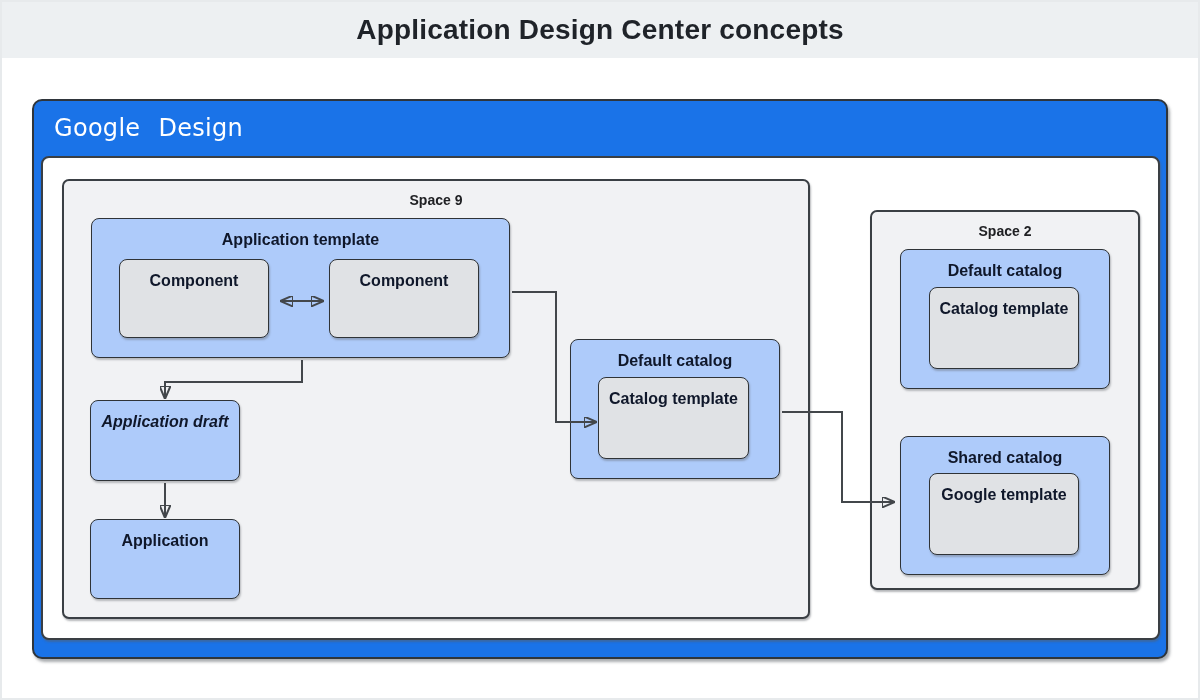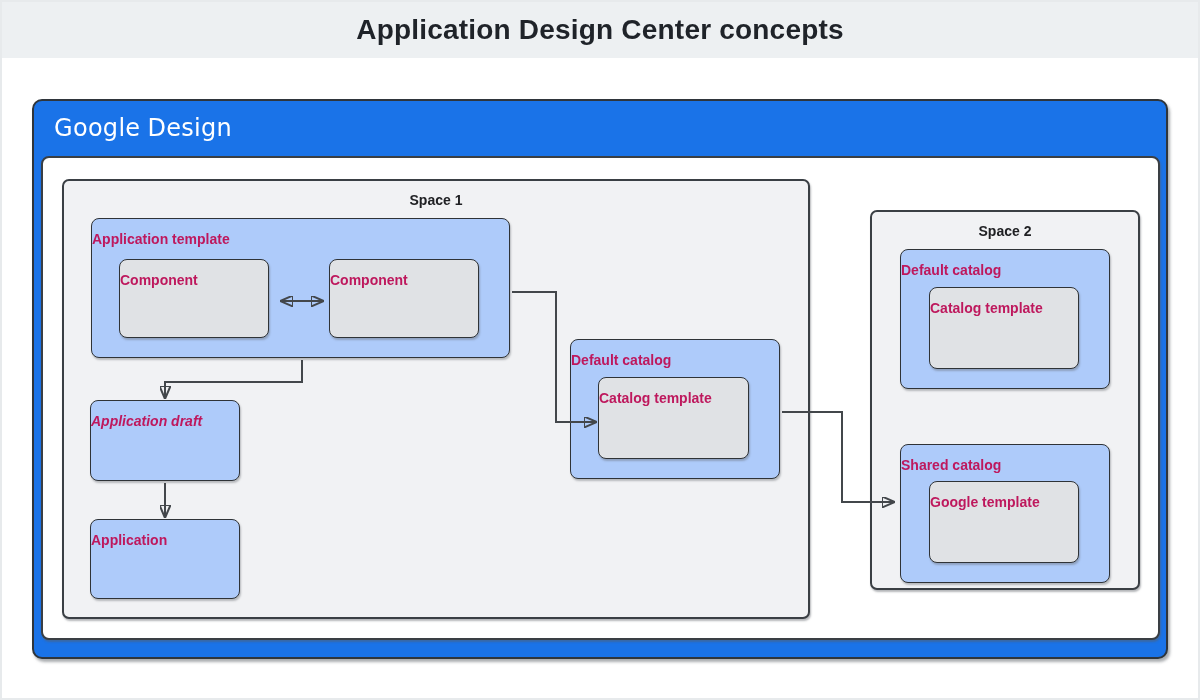--- a/index.html
+++ b/index.html
@@ -29,21 +29,21 @@
     position: absolute; left: 30px; top: 97px; width: 1136px; height: 560px;
     background: #1a73e8;
     border: 2px solid #2f353b;
     border-radius: 10px;
     box-shadow: 2px 3px 3px rgba(100,106,112,0.55);
   }
   .gcp-brand {
     position: absolute; left: 20px; top: 13px;
     color: #ffffff; font-family: "DejaVu Sans", "Liberation Sans", sans-serif;
     font-size: 24px; letter-spacing: 0.3px;
-    display: flex; gap: 7px; align-items: baseline;
+    display: flex; gap: 18px; align-items: baseline;
   }
   .gcp-brand .g1 { font-weight: 500; }
   .gcp-brand .g2 { font-weight: 400; }
   .inner-canvas {
     position: absolute; left: 7px; top: 55px; width: 1119px; height: 484px;
     background: #ffffff;
     border: 2px solid #3a3f44;
     border-radius: 8px;
     box-shadow: 1px 2px 2px rgba(90,96,102,0.5);
   }
@@ -62,35 +62,35 @@
   }
   .node {
     position: absolute;
     border: 1.5px solid #2f3337;
     border-radius: 8px;
     box-shadow: 1px 2px 2px rgba(95,99,104,0.4);
   }
   .node-blue { background: #aecbfa; }
   .node-gray { background: #e0e2e5; }
   .node-label {
-    display: block; text-align: left; padding-top: 12px;
-    font-size: 14px; font-weight: bold; color: #be185d;
+    display: block; text-align: center; padding-top: 12px;
+    font-size: 16px; font-weight: bold; color: #0f172a;
   }
   
   .app-template   { left: 27px;  top: 37px;  width: 419px; height: 140px; }
   .comp-left      { left: 27px;  top: 40px;  width: 150px; height: 79px; }
   .comp-right     { left: 237px; top: 40px;  width: 150px; height: 79px; }
   .app-draft      { left: 26px;  top: 219px; width: 150px; height: 81px; font-style: italic; }
   .application    { left: 26px;  top: 338px; width: 150px; height: 80px; }
   .def-catalog-s1 { left: 506px; top: 158px; width: 210px; height: 140px; }
   .cat-template-s1{ left: 27px;  top: 37px;  width: 151px; height: 82px; }
   
   .def-catalog-s2 { left: 28px;  top: 37px;  width: 210px; height: 140px; }
   .cat-template-s2{ left: 28px;  top: 37px;  width: 150px; height: 82px; }
-  .shr-catalog-s2 { left: 28px;  top: 232px; width: 210px; height: 139px; }
+  .shr-catalog-s2 { left: 28px;  top: 224px; width: 210px; height: 139px; }
   .shr-template-s2{ left: 28px;  top: 36px;  width: 150px; height: 82px; }
 
   .connector-layer {
     position: absolute; inset: 0; width: 1200px; height: 700px;
     pointer-events: none; z-index: 5;
   }
   .connector-layer path, .connector-layer line {
     stroke: #43474b; stroke-width: 2; fill: none;
   }
 </style>
@@ -105,21 +105,21 @@
 
   <div class="gcp-container">
     <div class="gcp-brand">
       <span class="g1">Google</span>
       <span class="g2">Design</span>
     </div>
 
     <div class="inner-canvas">
 
       <div class="space space-1">
-        <span class="space-label">Space 1</span>
+        <span class="space-label">Space 9</span>
 
         <div class="node node-blue app-template">
           <span class="node-label">Application template</span>
           <div class="node node-gray comp-left">
             <span class="node-label">Component</span>
           </div>
           <div class="node node-gray comp-right">
             <span class="node-label">Component</span>
           </div>
         </div>

